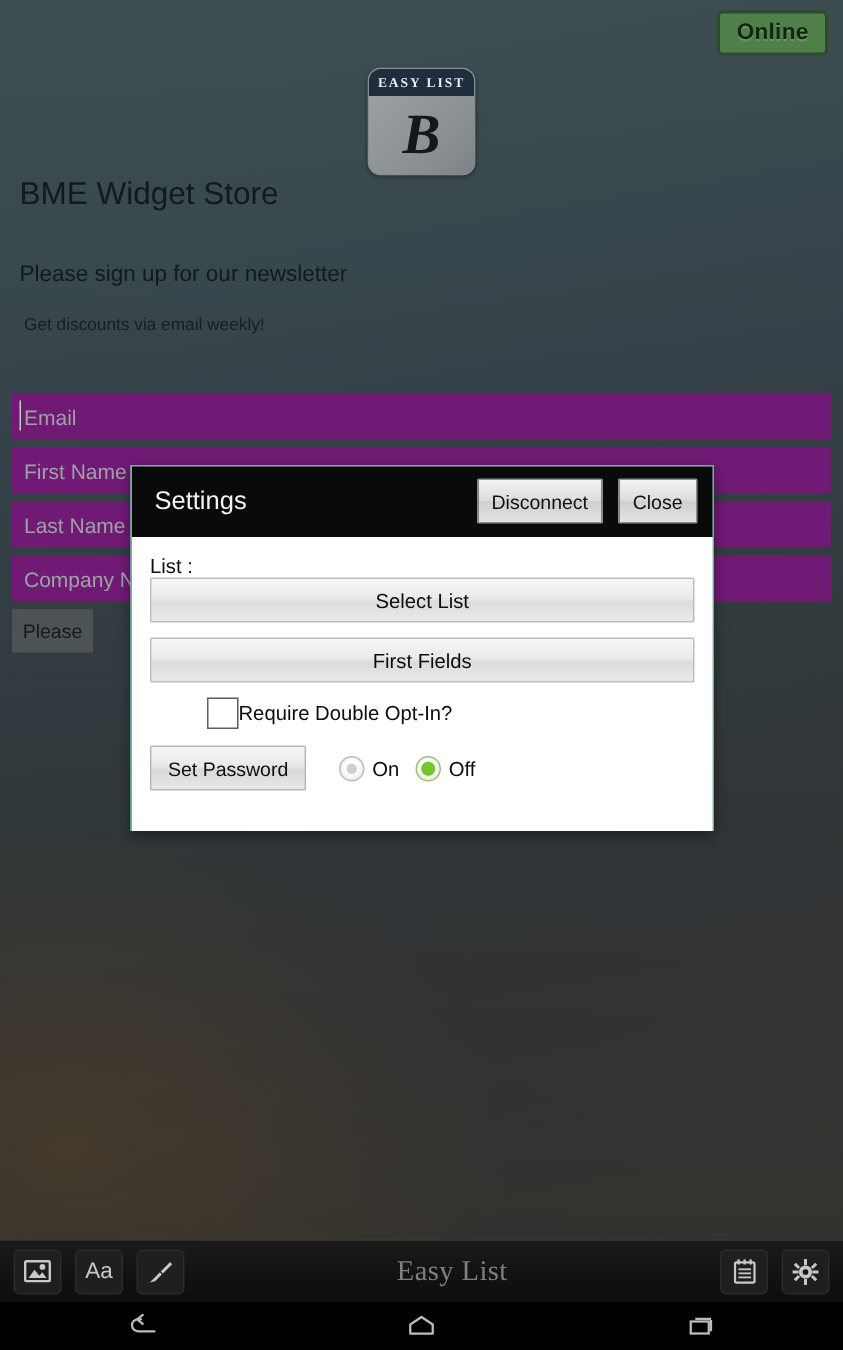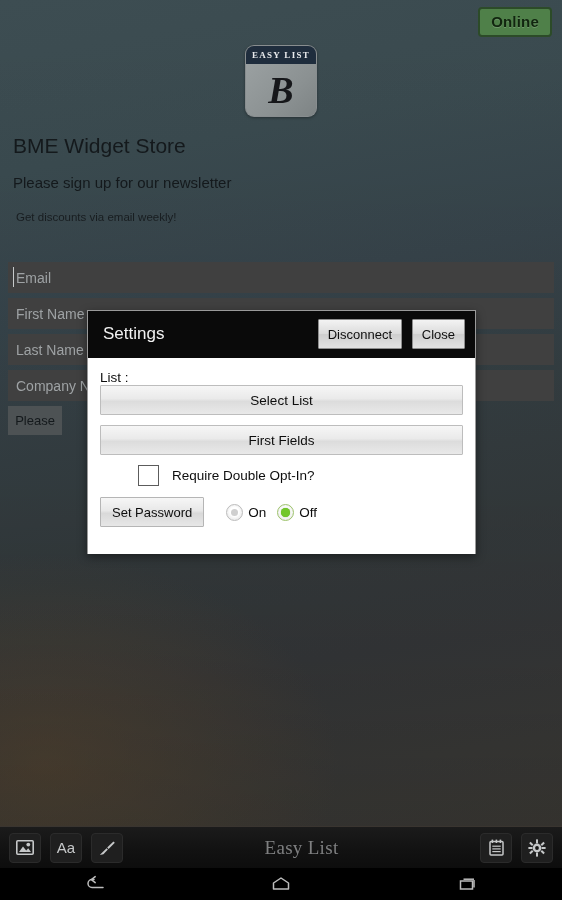--- a/index.html
+++ b/index.html
@@ -68,36 +68,36 @@
     height:54px; width:100%;
     background:linear-gradient(135deg,#9aa0a1 0%, #8b9192 60%, #7d8384 100%);
     color:#16171a;
     font-family:"Liberation Serif", serif;
     font-size:38px; font-style:italic; font-weight:bold;
     text-align:center; line-height:52px;
   }
 
   
   #store-title {
-    position:absolute; left:13px; top:134px;
+    position:absolute; left:13px; top:118px;
     font-size:21px; color:#14191c; font-weight:400;
   }
   #newsletter-line {
     position:absolute; left:13px; top:174px;
     font-size:15px; color:#14191c;
   }
   #discount-line {
     position:absolute; left:16px; top:211px;
     font-size:11.5px; color:#181d20;
   }
 
   
   .form-field {
     position:absolute; left:8px; width:546px; height:31px;
-    background:#404040;
+    background:#701a75;
     border:none; outline:none;
     color:#a9adaf;
     font-size:14px;
     font-family:"Liberation Sans", sans-serif;
     padding:12px 8px;
   }
   .form-field::placeholder { color:#9ea2a4; opacity:1; }
   #field-email   { top:262px; }
   #field-first   { top:298px; }
   #field-last    { top:334px; }
@@ -155,21 +155,21 @@
   .wide-btn {
     display:block; width:100%; height:30px;
     background:linear-gradient(180deg,#f6f6f6 0%,#eaeaea 45%,#dcdcdc 55%,#e9e9e9 100%);
     border:1px solid #bdbdbd;
     color:#0d0d0d; font-size:13.5px;
     font-family:"Liberation Sans", sans-serif;
     margin-bottom:10px; cursor:pointer;
     border-radius:1px;
   }
   #optin-row {
-    display:flex; align-items:center; gap:13px;
+    display:flex; align-items:center; gap:0;
     margin-top:7px; margin-bottom:11px;padding-left:38px;
   }
   #optin-checkbox {
     width:21px; height:21px;
     background:#fff; border:1px solid #5c5c5c;
     cursor:pointer; flex:0 0 auto;
   }
   #optin-label { font-size:13.5px; color:#0d0d0d; }
 
   #bottom-row { display:flex; align-items:center; gap:22px; }

